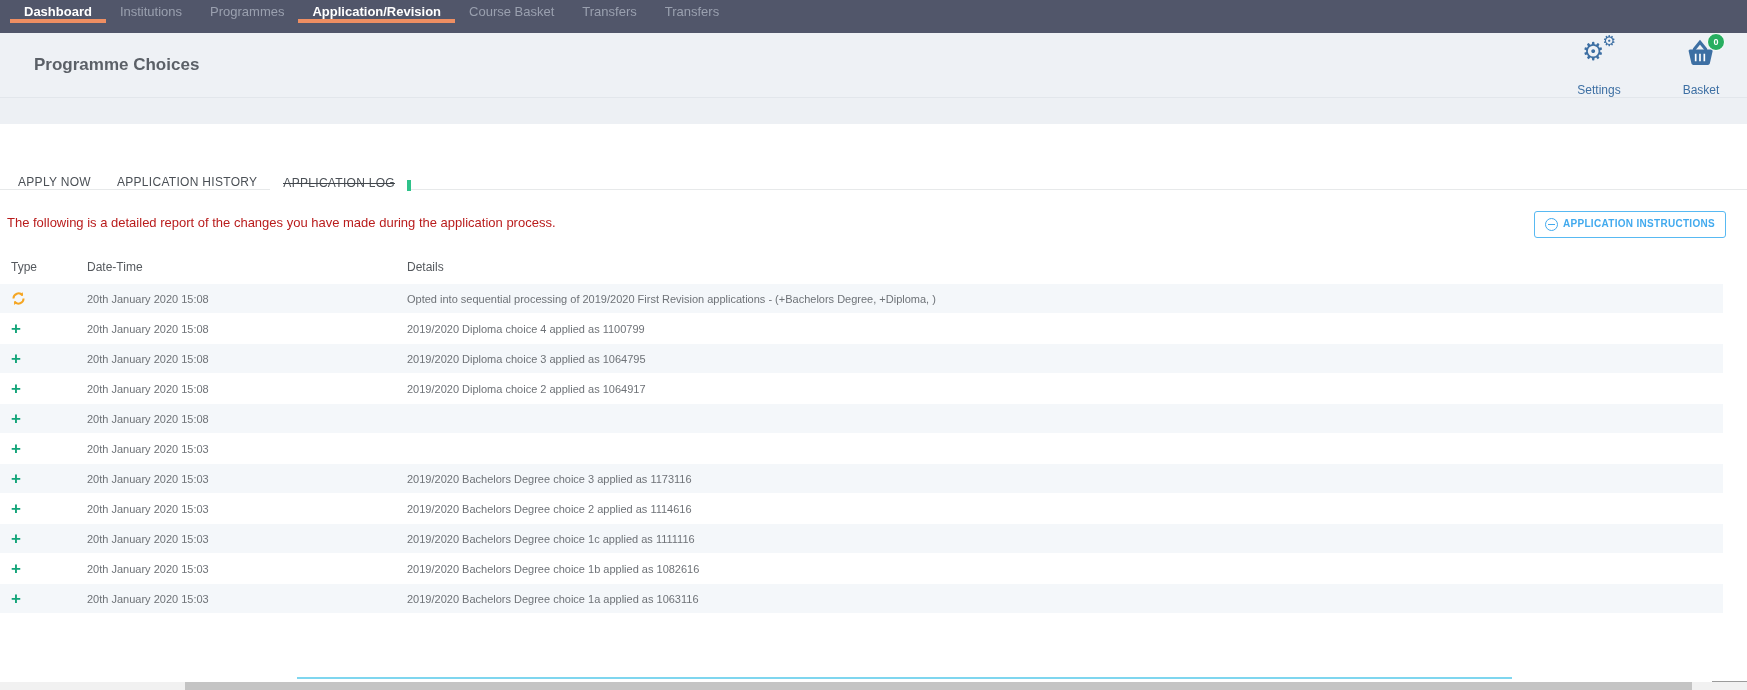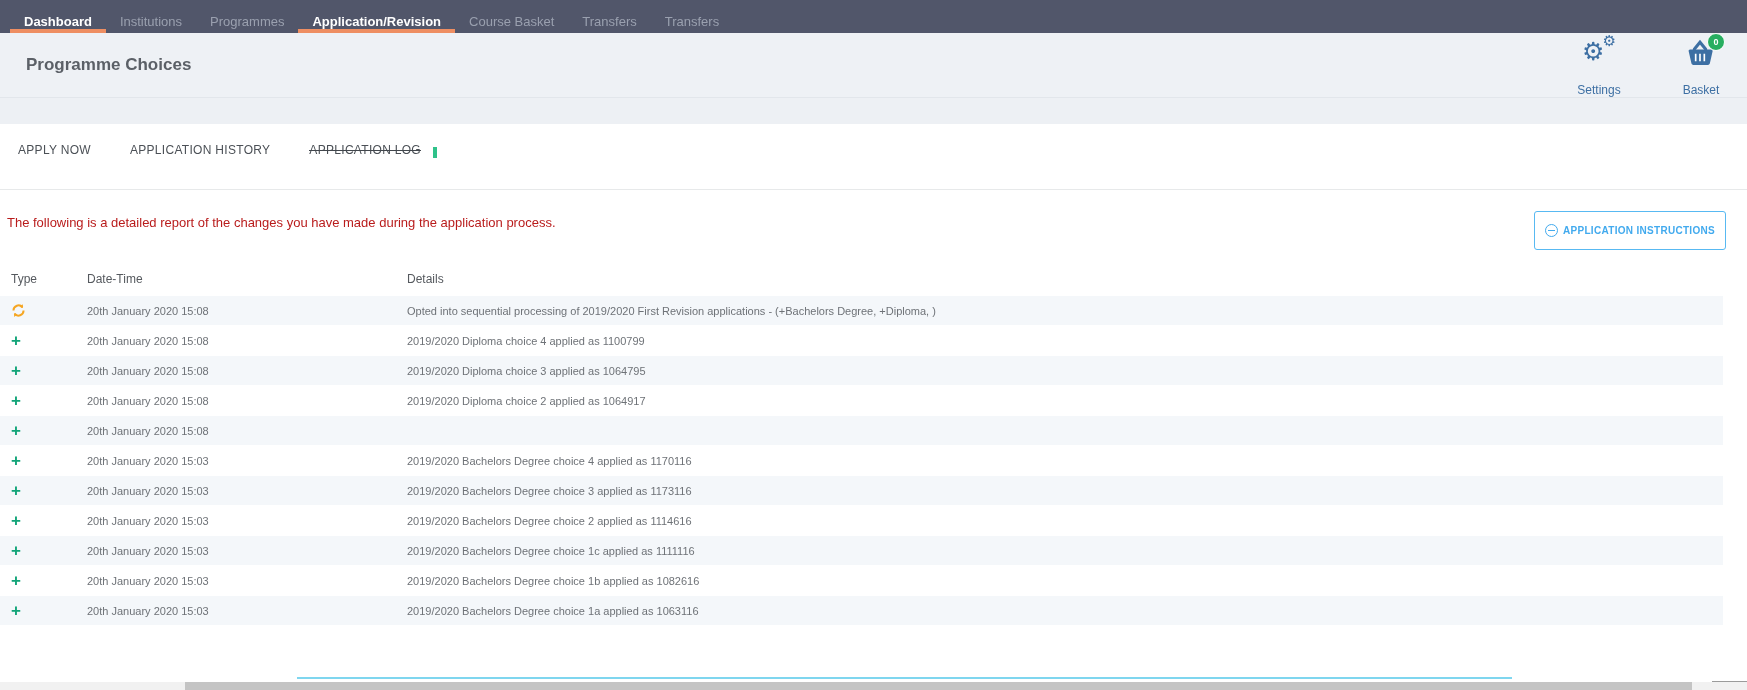--- a/index.html
+++ b/index.html
@@ -3,21 +3,21 @@
 <meta charset="utf-8">
 <style>
   html,body{margin:0;padding:0;}
   body{
     width:1747px;height:690px;position:relative;overflow:hidden;
     background:#ffffff;font-family:"Liberation Sans",sans-serif;
     -webkit-font-smoothing:antialiased;
   }
   
   .topnav{
-    height:33px;background:#51566a;display:flex;align-items:flex-end;
+    height:33px;background:#51566a;display:flex;align-items:flex-start;
     padding-left:10px;
   }
   .nav-item{
     display:flex;align-items:center;padding:0 14px;cursor:pointer;
     font-size:13px;color:#9aa0af;border-bottom:4px solid transparent;
     padding-top:4px;box-sizing:border-box;white-space:nowrap;
   }
   .nav-item.active{color:#ffffff;font-weight:700;border-bottom-color:#ee8e62;}
   
   .header-band{
@@ -33,22 +33,22 @@
   .gears .gear-small{position:absolute;right:0;top:-6px;font-size:15px;line-height:15px;}
   .basket-wrap{position:relative;width:34px;height:28px;}
   .basket-badge{
     position:absolute;top:-6px;right:-7px;width:16px;height:16px;border-radius:50%;
     background:#27ae60;color:#fff;font-size:9px;font-weight:700;
     display:flex;align-items:center;justify-content:center;border:1px solid #fff;
   }
   .sub-band{height:26px;background:#edf0f4;border-top:1px solid #e2e6eb;}
   
   .tab-bar{
-    margin-top:19px;height:46px;display:flex;align-items:flex-start;
-    border-bottom:1px solid #e7e9ea;padding-left:5px;gap:13px;
+    margin-top:19px;height:46px;display:flex;align-items:flex-end;
+    border-bottom:1px solid #e7e9ea;padding-left:5px;
   }
   .tab{
     display:flex;align-items:center;padding:0 13px;font-size:12px;
     letter-spacing:.3px;color:#4b5056;cursor:pointer;position:relative;
     background:transparent;white-space:nowrap;
   }
   .tab.active{background:#ffffff;margin-bottom:-1px;}
   .tab.active::before{
     content:"";position:absolute;top:7px;left:13px;right:13px;
     border-top:1px solid #42474d;
@@ -57,23 +57,23 @@
     content:"";position:absolute;top:4px;bottom:-1px;right:-3px;width:4px;
     background:#2fc28a;
   }
   
   .desc-row{
     margin-top:25px;display:flex;justify-content:space-between;align-items:flex-start;
     padding:0 21px 0 7px;
   }
   .desc-text{font-size:13px;color:#b91c1c;}
   .instructions-btn{
-    display:flex;align-items:center;gap:5px;border:1px solid #58b9f2;border-radius:3px;
+    display:flex;align-items:flex-start;gap:5px;border:1px solid #58b9f2;border-radius:3px;
     background:#fff;color:#42aaee;font-size:10px;font-weight:600;letter-spacing:.3px;
-    padding:12px 10px;cursor:pointer;font-family:"Liberation Sans",sans-serif;margin-top:-4px;
+    padding:6px 10px;cursor:pointer;font-family:"Liberation Sans",sans-serif;margin-top:-4px;
   }
   .circle-minus{
     width:11px;height:11px;border-radius:50%;border:1px solid #42aaee;position:relative;
     display:inline-block;flex:0 0 auto;
   }
   .circle-minus::after{
     content:"";position:absolute;left:2px;right:2px;top:4.5px;height:1.5px;background:#42aaee;
   }
   
   .log-table{width:1723px;margin-top:16px;}
@@ -115,21 +115,21 @@
     </div>
   <div class="nav-item">
       <span>Transfers</span>
     </div>
   <div class="nav-item">
       <span>Transfers</span>
     </div>
 </nav>
 
 <header class="header-band">
-  <h1 class="page-title" style="margin:4px;font-size:17px;">Programme Choices</h1>
+  <h1 class="page-title" style="margin:12px;font-size:17px;">Programme Choices</h1>
   <div class="header-actions">
     <div class="header-action">
       <span class="gears">
         <span class="gear-big">⚙</span>
           <span class="gear-small">⚙</span>
       </span>
       <span class="action-label">Settings</span>
     </div>
     <div class="header-action">
       <span class="basket-wrap">
@@ -210,21 +210,20 @@
       <div class="col-type type-cell">
           <span class="plus-glyph">+</span>
         </div>
       <div class="cell col-date">20th January 2020 15:08</div>
     </div>
     <div class="log-row">
       <div class="col-type type-cell">
           <span class="plus-glyph">+</span>
         </div>
       <div class="cell col-date">20th January 2020 15:03</div>
-      <div class="cell col-details">2019/2020 Bachelors Degree choice 4 applied as 1170116</div>
     </div>
     <div class="log-row">
       <div class="col-type type-cell">
           <span class="plus-glyph">+</span>
         </div>
       <div class="cell col-date">20th January 2020 15:03</div>
       <div class="cell col-details">2019/2020 Bachelors Degree choice 3 applied as 1173116</div>
     </div>
     <div class="log-row">
       <div class="col-type type-cell">

